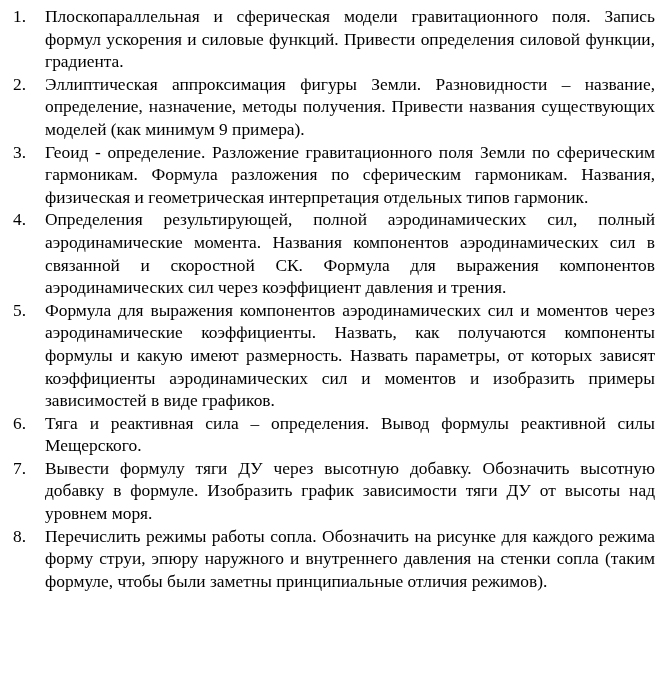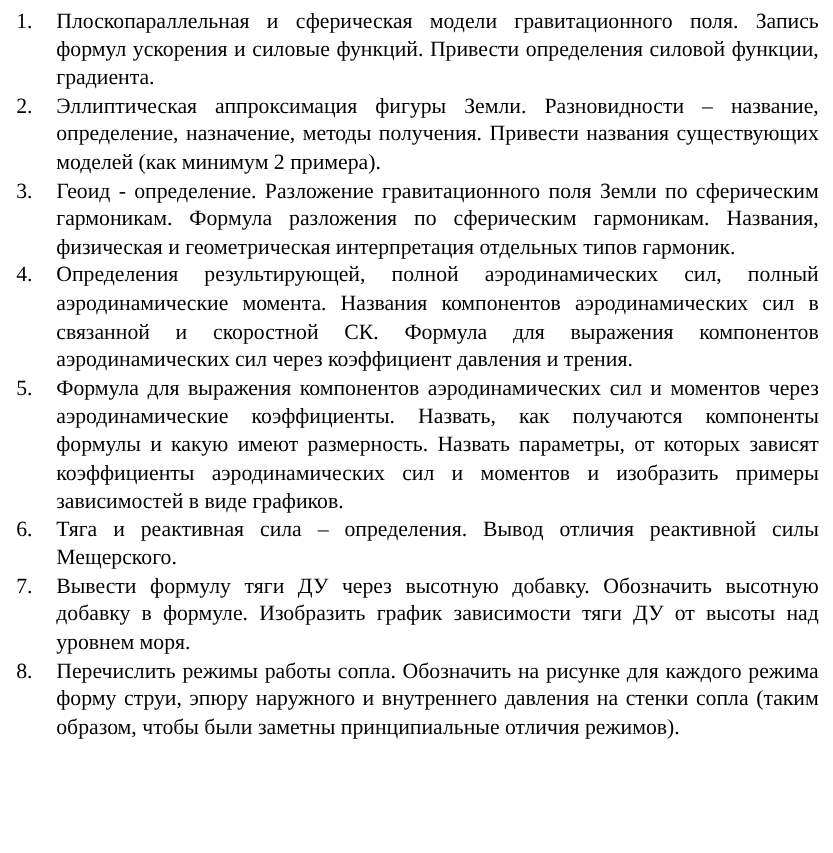--- a/index.html
+++ b/index.html
@@ -42,46 +42,46 @@
 
 <div class="page">
 
   <div class="item">
     <span class="num">1.</span>
     <span class="txt">Плоскопараллельная и сферическая модели гравитационного поля. Запись формул ускорения и силовые функций. Привести определения силовой функции, градиента.</span>
   </div>
 
   <div class="item">
     <span class="num">2.</span>
-    <span class="txt">Эллиптическая аппроксимация фигуры Земли. Разновидности – название, определение, назначение, методы получения. Привести названия существующих моделей (как минимум 2 примера).</span>
+    <span class="txt">Эллиптическая аппроксимация фигуры Земли. Разновидности – название, определение, назначение, методы получения. Привести названия существующих моделей (как минимум 9 примера).</span>
   </div>
 
   <div class="item">
     <span class="num">3.</span>
     <span class="txt">Геоид - определение. Разложение гравитационного поля Земли по сферическим гармоникам. Формула разложения по сферическим гармоникам. Названия, физическая и геометрическая интерпретация отдельных типов гармоник.</span>
   </div>
 
   <div class="item">
     <span class="num">4.</span>
     <span class="txt">Определения результирующей, полной аэродинамических сил, полный аэродинамические момента. Названия компонентов аэродинамических сил в связанной и скоростной СК. Формула для выражения компонентов аэродинамических сил через коэффициент давления и трения.</span>
   </div>
 
   <div class="item">
     <span class="num">5.</span>
     <span class="txt">Формула для выражения компонентов аэродинамических сил и моментов через аэродинамические коэффициенты. Назвать, как получаются компоненты формулы и какую имеют размерность. Назвать параметры, от которых зависят коэффициенты аэродинамических сил и моментов и изобразить примеры зависимостей в виде графиков.</span>
   </div>
 
   <div class="item">
     <span class="num">6.</span>
-    <span class="txt">Тяга и реактивная сила – определения. Вывод отличия реактивной силы Мещерского.</span>
+    <span class="txt">Тяга и реактивная сила – определения. Вывод формулы реактивной силы Мещерского.</span>
   </div>
 
   <div class="item">
     <span class="num">7.</span>
     <span class="txt">Вывести формулу тяги ДУ через высотную добавку. Обозначить высотную добавку в формуле. Изобразить график зависимости тяги ДУ от высоты над уровнем моря.</span>
   </div>
 
   <div class="item">
     <span class="num">8.</span>
-    <span class="txt">Перечислить режимы работы сопла. Обозначить на рисунке для каждого режима форму струи, эпюру наружного и внутреннего давления на стенки сопла (таким образом, чтобы были заметны принципиальные отличия режимов).</span>
+    <span class="txt">Перечислить режимы работы сопла. Обозначить на рисунке для каждого режима форму струи, эпюру наружного и внутреннего давления на стенки сопла (таким формуле, чтобы были заметны принципиальные отличия режимов).</span>
   </div>
 
 </div>
 
 </body></html>

